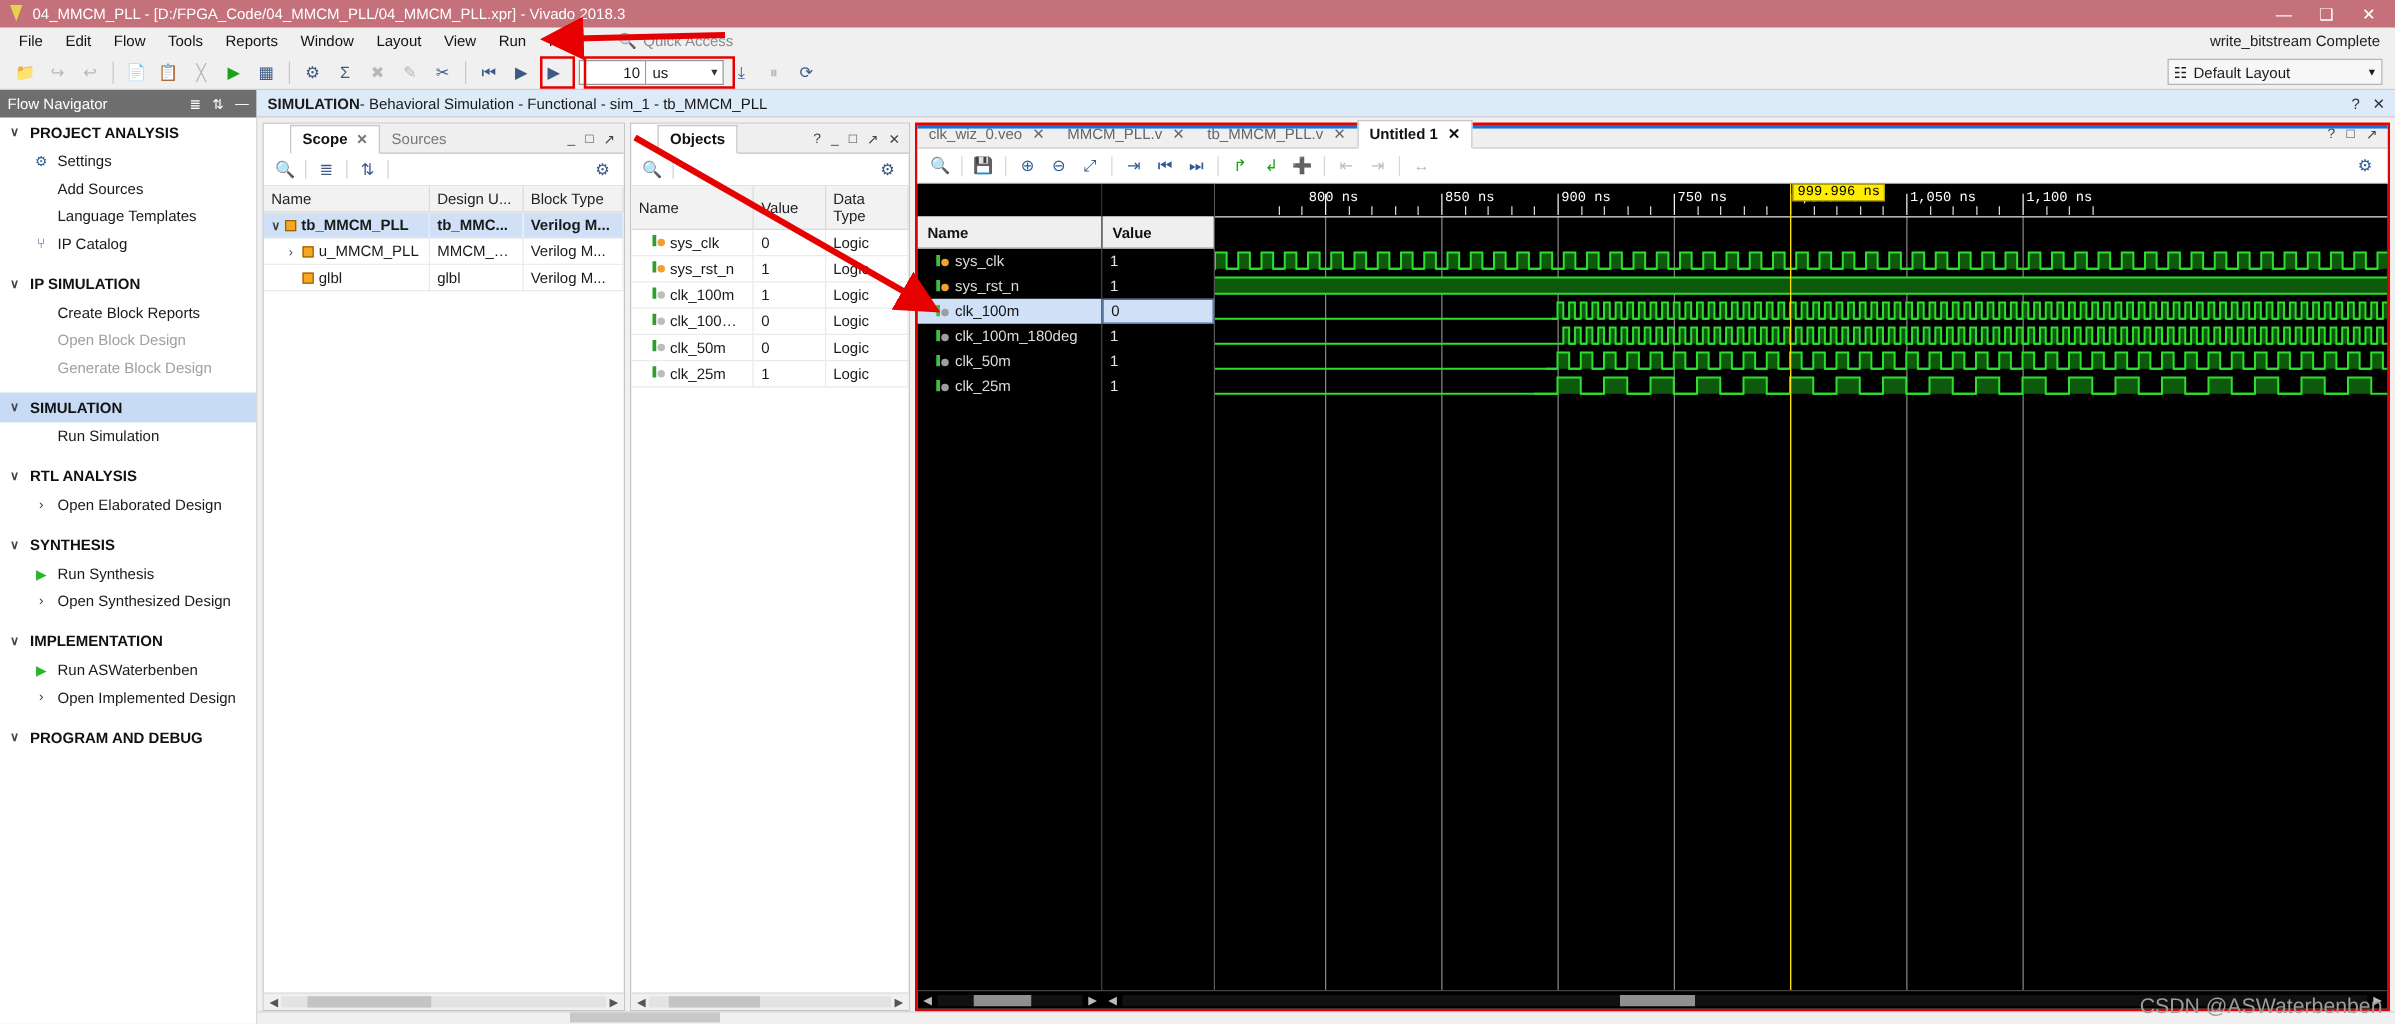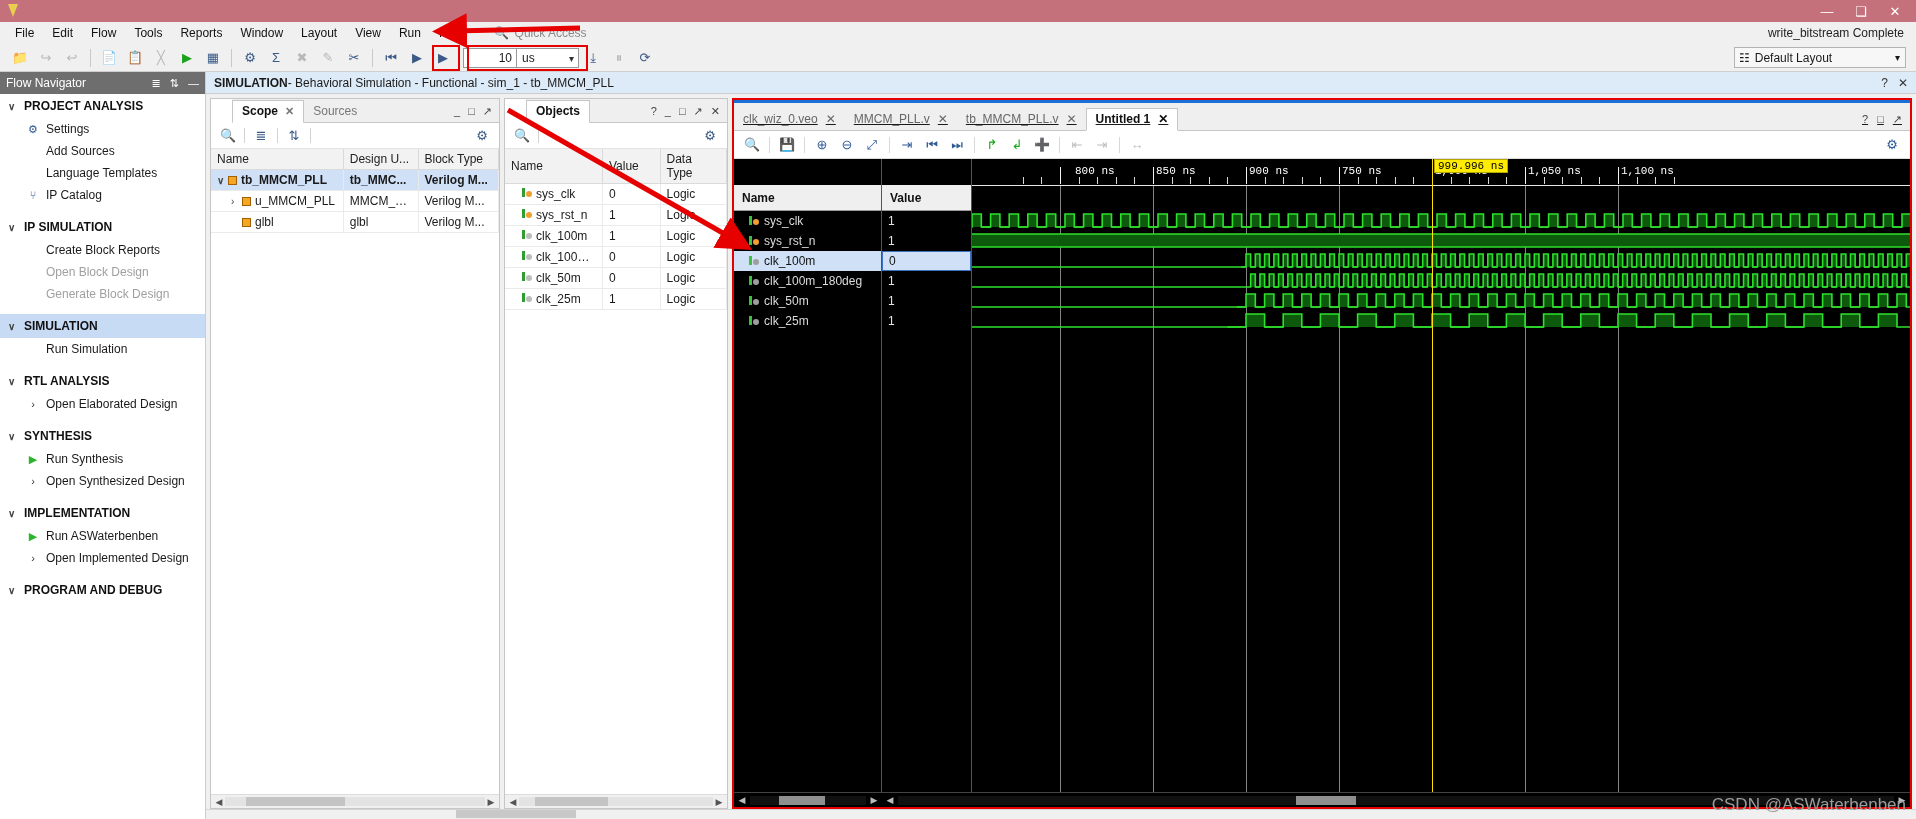--- a/index.html
+++ b/index.html
@@ -156,21 +156,21 @@
   .hscroll .track{ flex:1; height:9px; background:#e3e3e3; position:relative;}
   .hscroll .thumb{ position:absolute; left:8%; width:38%; top:0; bottom:0; background:#c4c4c4;}
 
   
   #wavewrap { position:relative; flex:1; min-width:0; display:flex; }
   #waveouter {
     flex:1; border:2px solid #e60000; display:flex; flex-direction:column; min-width:0;
     background:#fff;
   }
   #wavetop { border-top:3px solid #1a6fd4; }
-  #wavetabs { height:28px; background:#efefef; display:flex; align-items:flex-end; border-bottom:1px solid #c6c6c6;text-decoration:underline;}
+  #wavetabs { height:16px; background:#efefef; display:flex; align-items:flex-end; border-bottom:1px solid #c6c6c6;}
   #wavetabs .wtab { padding:3px 9px 4px 9px; font-size:12px; color:#666; display:flex; gap:8px; align-items:center;}
   #wavetabs .wtab.sel { background:#fff; color:#111; font-weight:bold; border-left:1px solid #c6c6c6;border-right:1px solid #c6c6c6;border-top:1px solid #c6c6c6; border-bottom:1px solid #fff; margin-bottom:-1px;}
   #wavetabs .wbtns{ margin-left:auto; display:flex; gap:9px; padding:0 8px 4px 0; color:#444; font-size:11px;}
 
   #wavetools { height:28px; background:#fff; display:flex; align-items:center; gap:1px; padding:0 6px; border-bottom:1px solid #dcdcdc;}
   #wavetools .wi{ width:24px;height:22px;display:flex;align-items:center;justify-content:center;color:#2f5a94;font-size:13px;}
   #wavetools .wi.dim{ color:#bdbdbd;}
   #wavetools .wi.green{ color:#19a319;}
   #wavetools .vsep{ width:1px;height:16px;background:#d8d8d8;margin:0 4px;}
   #wavetools .gear{ margin-left:auto; color:#2f5a94;}
@@ -220,20 +220,21 @@
     position:absolute; right:10px; bottom:4px; color:#9c9c9c; font-size:17px; z-index:90;
   }
   #bottomstrip{ height:10px; background:#f0f0f0; border-top:1px solid #d5d5d5; display:flex;}
   #bottomstrip .seg{ height:8px; background:#c8c8c8; width:120px; margin-left:250px;}
 </style>
 </head>
 <body>
 
 <div id="titlebar">
   <span class="vlogo"></span>
+  <span class="ttl">04_MMCM_PLL - [D:/FPGA_Code/04_MMCM_PLL/04_MMCM_PLL.xpr] - Vivado 2018.3</span>
   <div id="winbtns">
     <div>—</div>
     <div>❑</div>
     <div class="close">✕</div>
   </div>
 </div>
 
 <div id="menubar">
   <div class="mi">File</div>
   <div class="mi">Edit</div>
@@ -633,21 +634,21 @@
                   <div class="wv-vrow">1</div>
                   <div class="wv-vrow sel">0</div>
                   <div class="wv-vrow">1</div>
                   <div class="wv-vrow">1</div>
                   <div class="wv-vrow">1</div>
                 </div>
             </div>
             <div id="wv-canvas">
               <div class="ruler" id="ruler">
                   <div class="gtick" style="left: 88px;"></div>
-                  <div class="tlabel" style="left: 100px;">800 ns</div>
+                  <div class="tlabel" style="left: 72px;">800 ns</div>
                   <div class="gtick" style="left: 181px;"></div>
                   <div class="tlabel" style="left: 181px;">850 ns</div>
                   <div class="gtick" style="left: 274px;"></div>
                   <div class="tlabel" style="left: 274px;">900 ns</div>
                   <div class="gtick" style="left: 367px;"></div>
                   <div class="tlabel" style="left: 367px;">750 ns</div>
                   <div class="gtick" style="left: 460px;"></div>
                   <div class="tlabel" style="left: 460px;">1,000 ns</div>
                   <div class="gtick" style="left: 553px;"></div>
                   <div class="tlabel" style="left: 553px; text-align: center;">1,050 ns</div>

